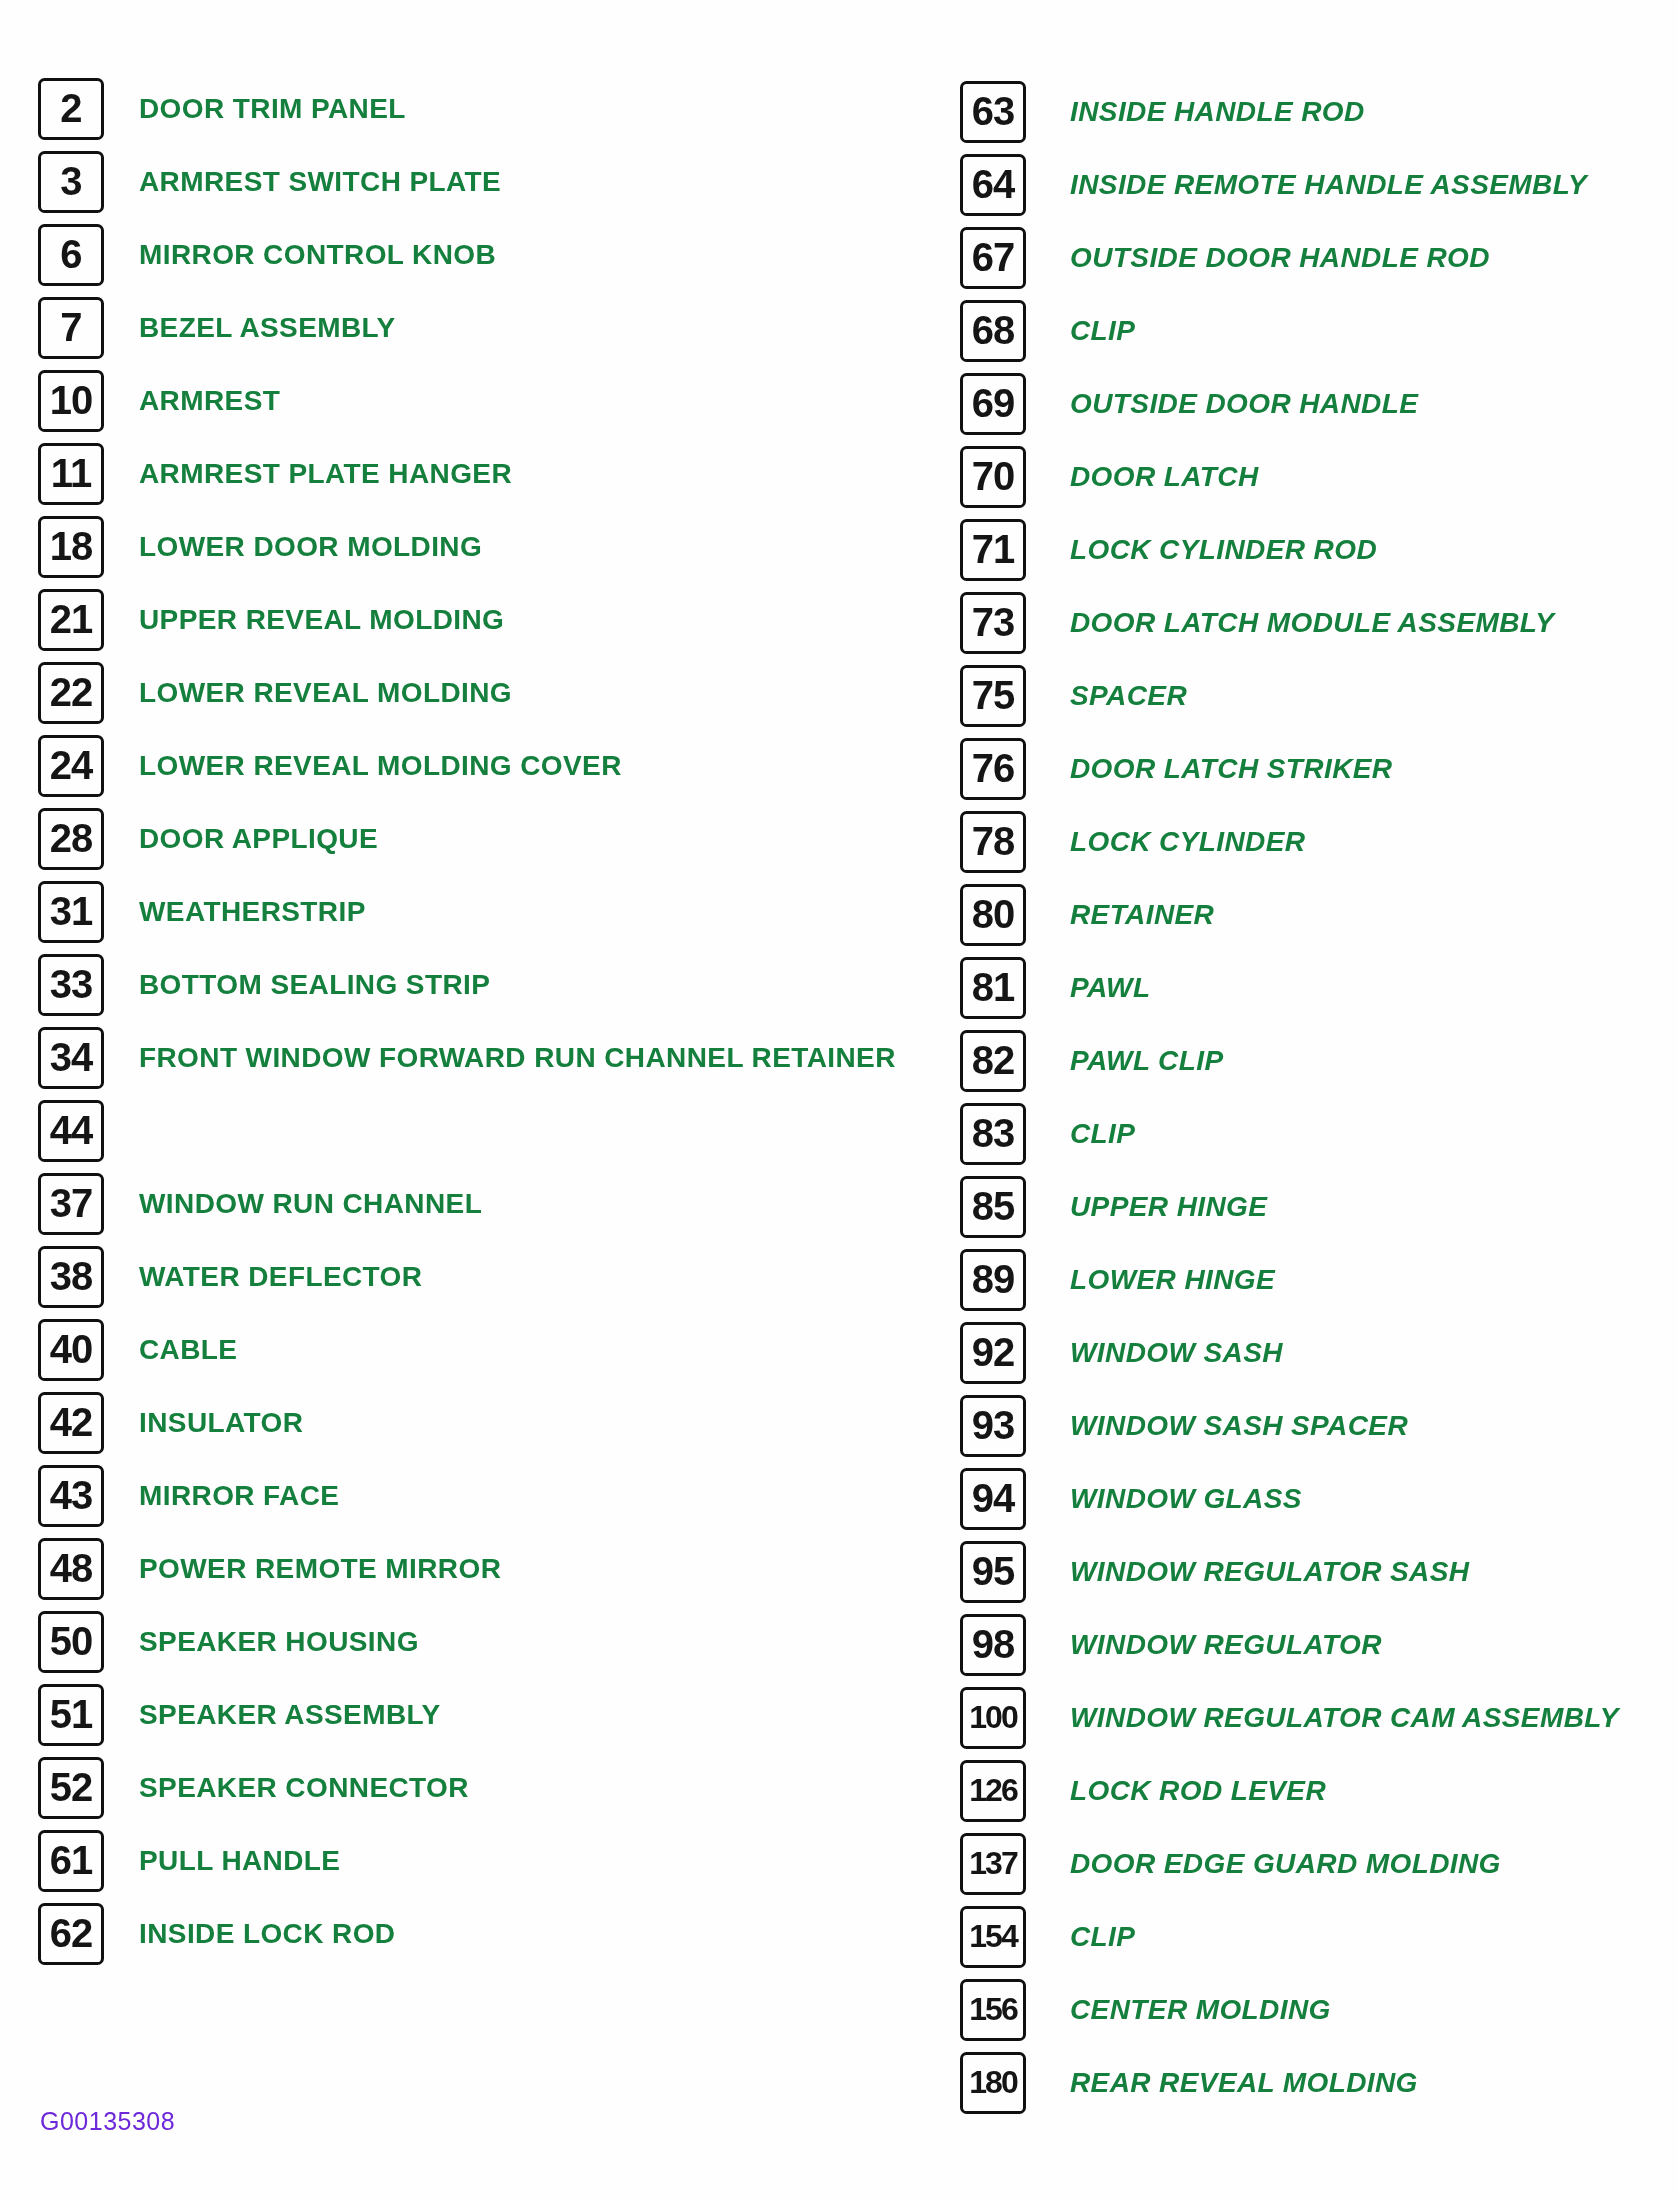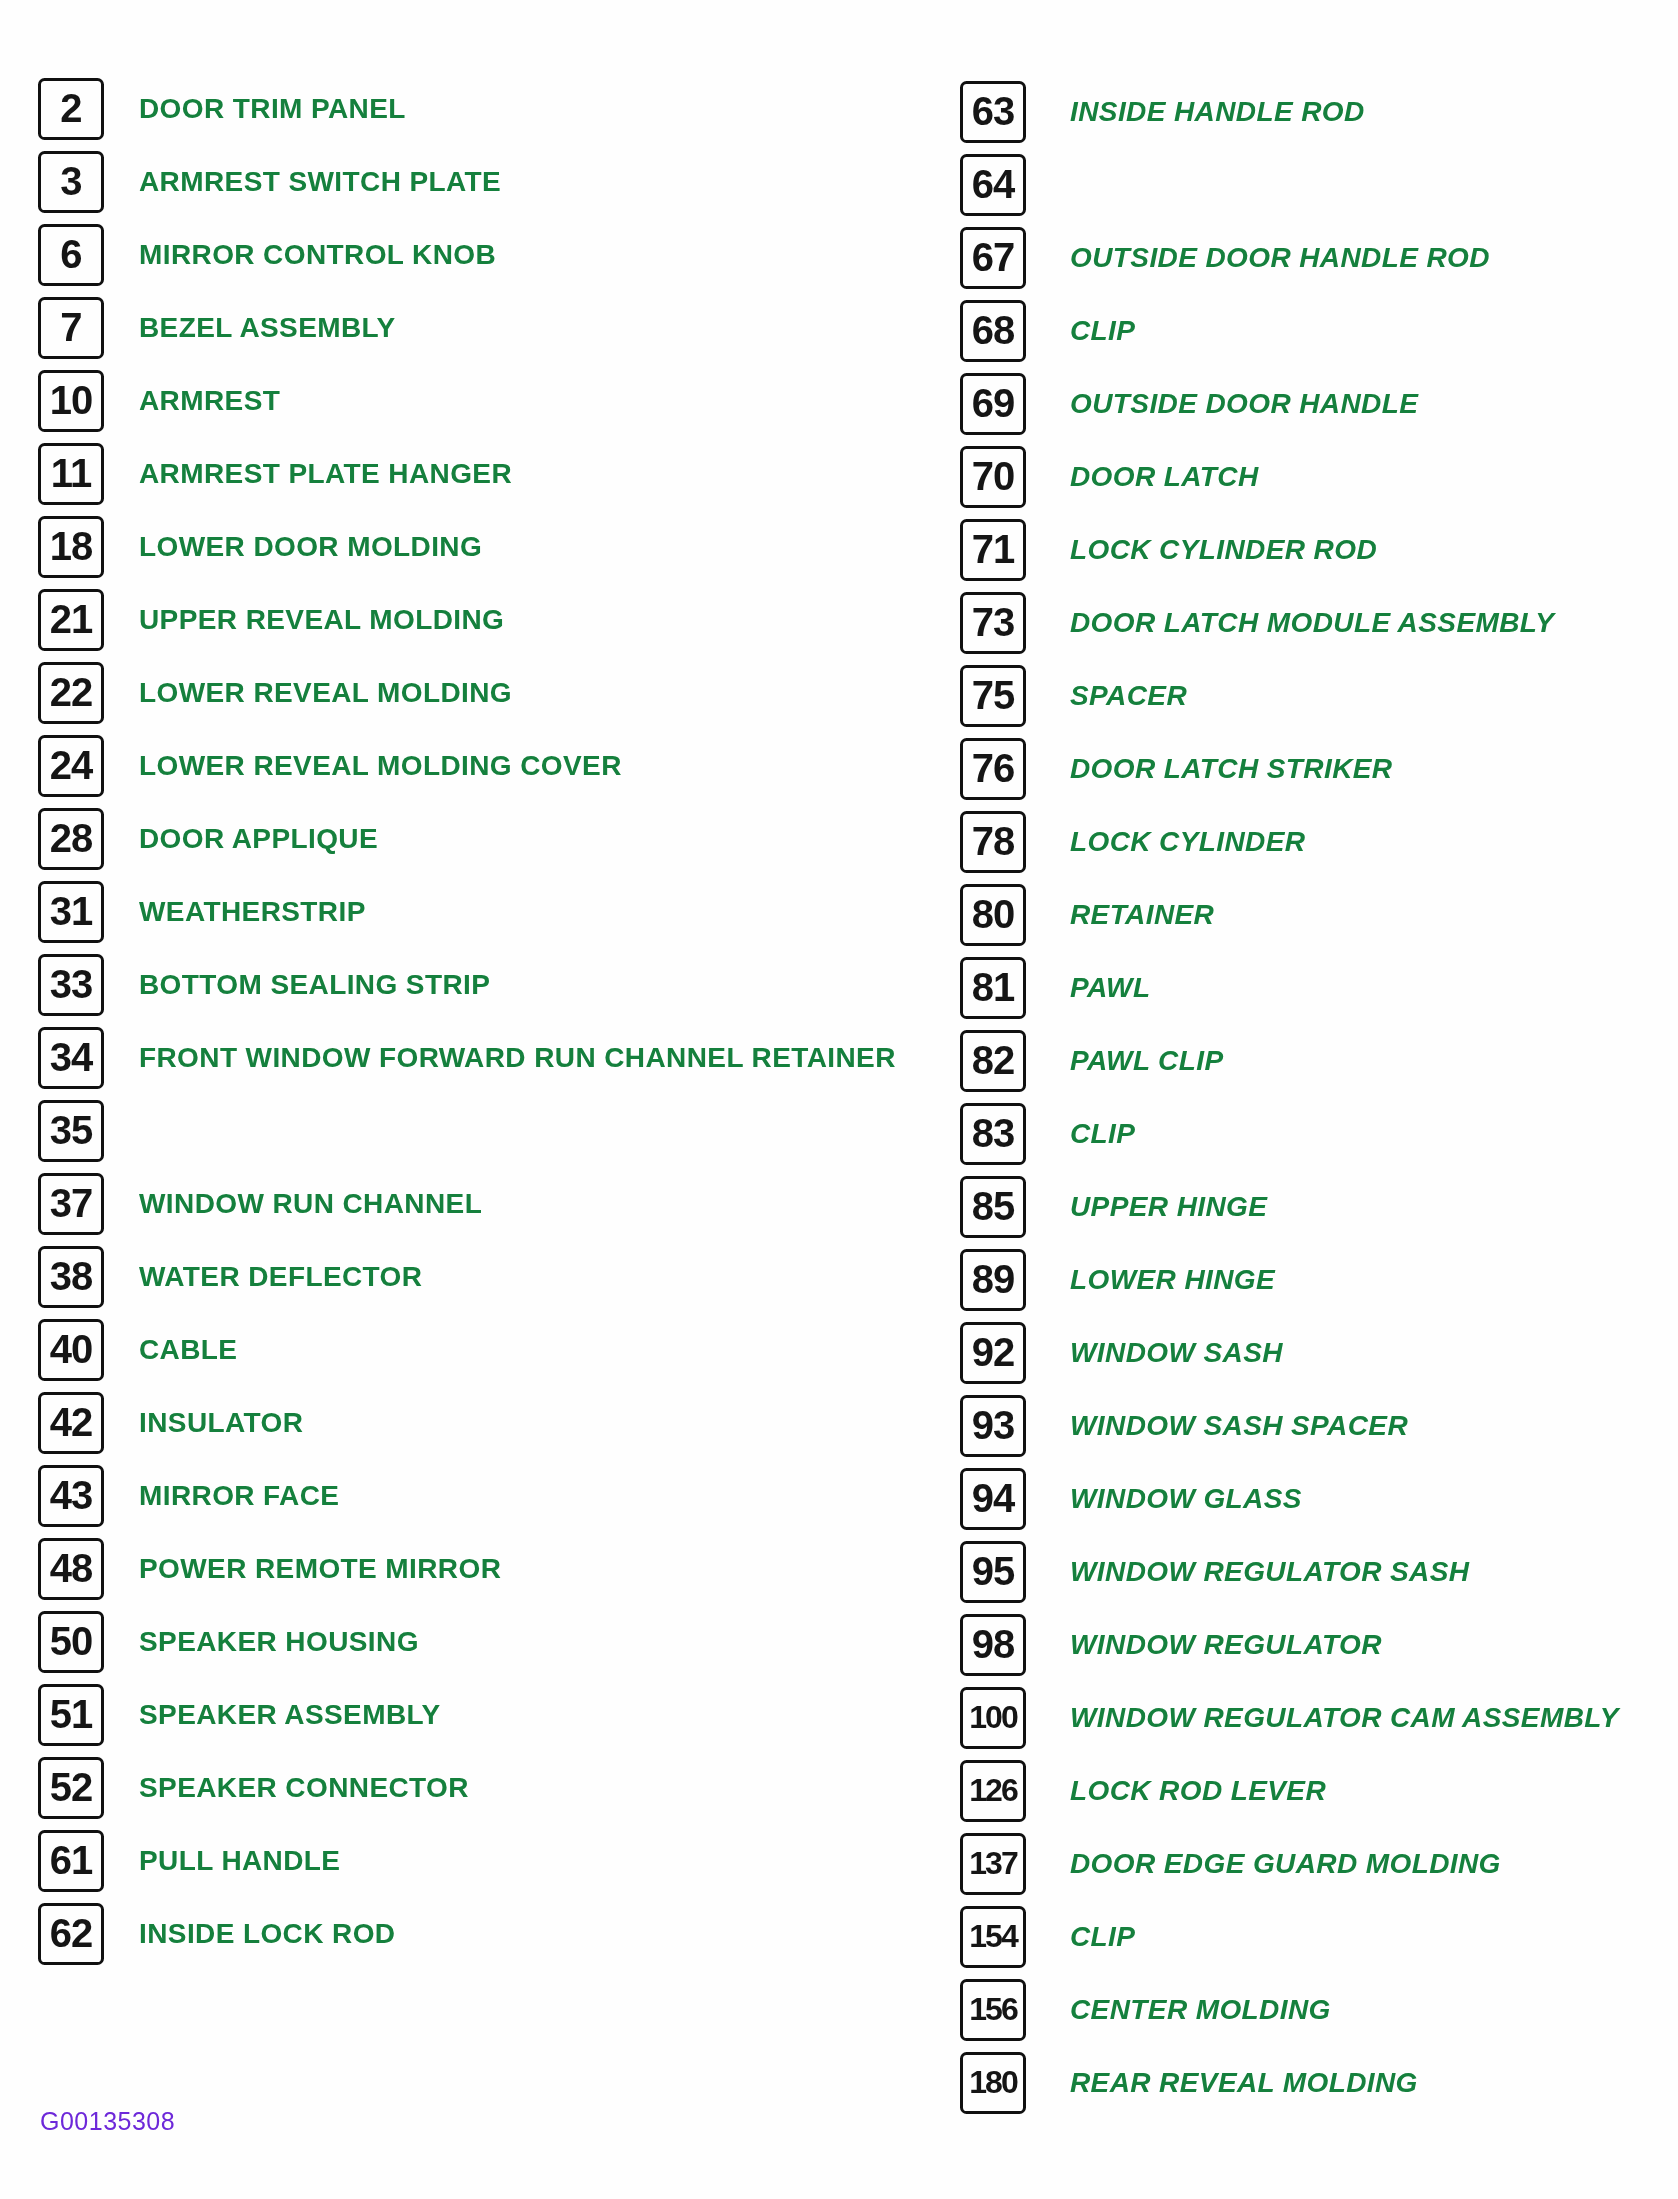--- a/index.html
+++ b/index.html
@@ -136,21 +136,21 @@
     <span class="numbox">33</span>
     <span class="label">BOTTOM SEALING STRIP</span>
   </div>
 
   <div class="row">
     <span class="numbox">34</span>
     <span class="label">FRONT WINDOW FORWARD RUN CHANNEL RETAINER</span>
   </div>
 
   <div class="row">
-    <span class="numbox">35</span>
+    <span class="numbox">44</span>
   </div>
 
   <div class="row">
     <span class="numbox">37</span>
     <span class="label">WINDOW RUN CHANNEL</span>
   </div>
 
   <div class="row">
     <span class="numbox">38</span>
     <span class="label">WATER DEFLECTOR</span>
@@ -202,20 +202,21 @@
   </div>
 </div>
   <div class="col col-right" id="col-right">
   <div class="row">
     <span class="numbox">63</span>
     <span class="label">INSIDE HANDLE ROD</span>
   </div>
 
   <div class="row">
     <span class="numbox">64</span>
+    <span class="label">INSIDE REMOTE HANDLE ASSEMBLY</span>
   </div>
 
   <div class="row">
     <span class="numbox">67</span>
     <span class="label">OUTSIDE DOOR HANDLE ROD</span>
   </div>
 
   <div class="row">
     <span class="numbox">68</span>
     <span class="label">CLIP</span>

